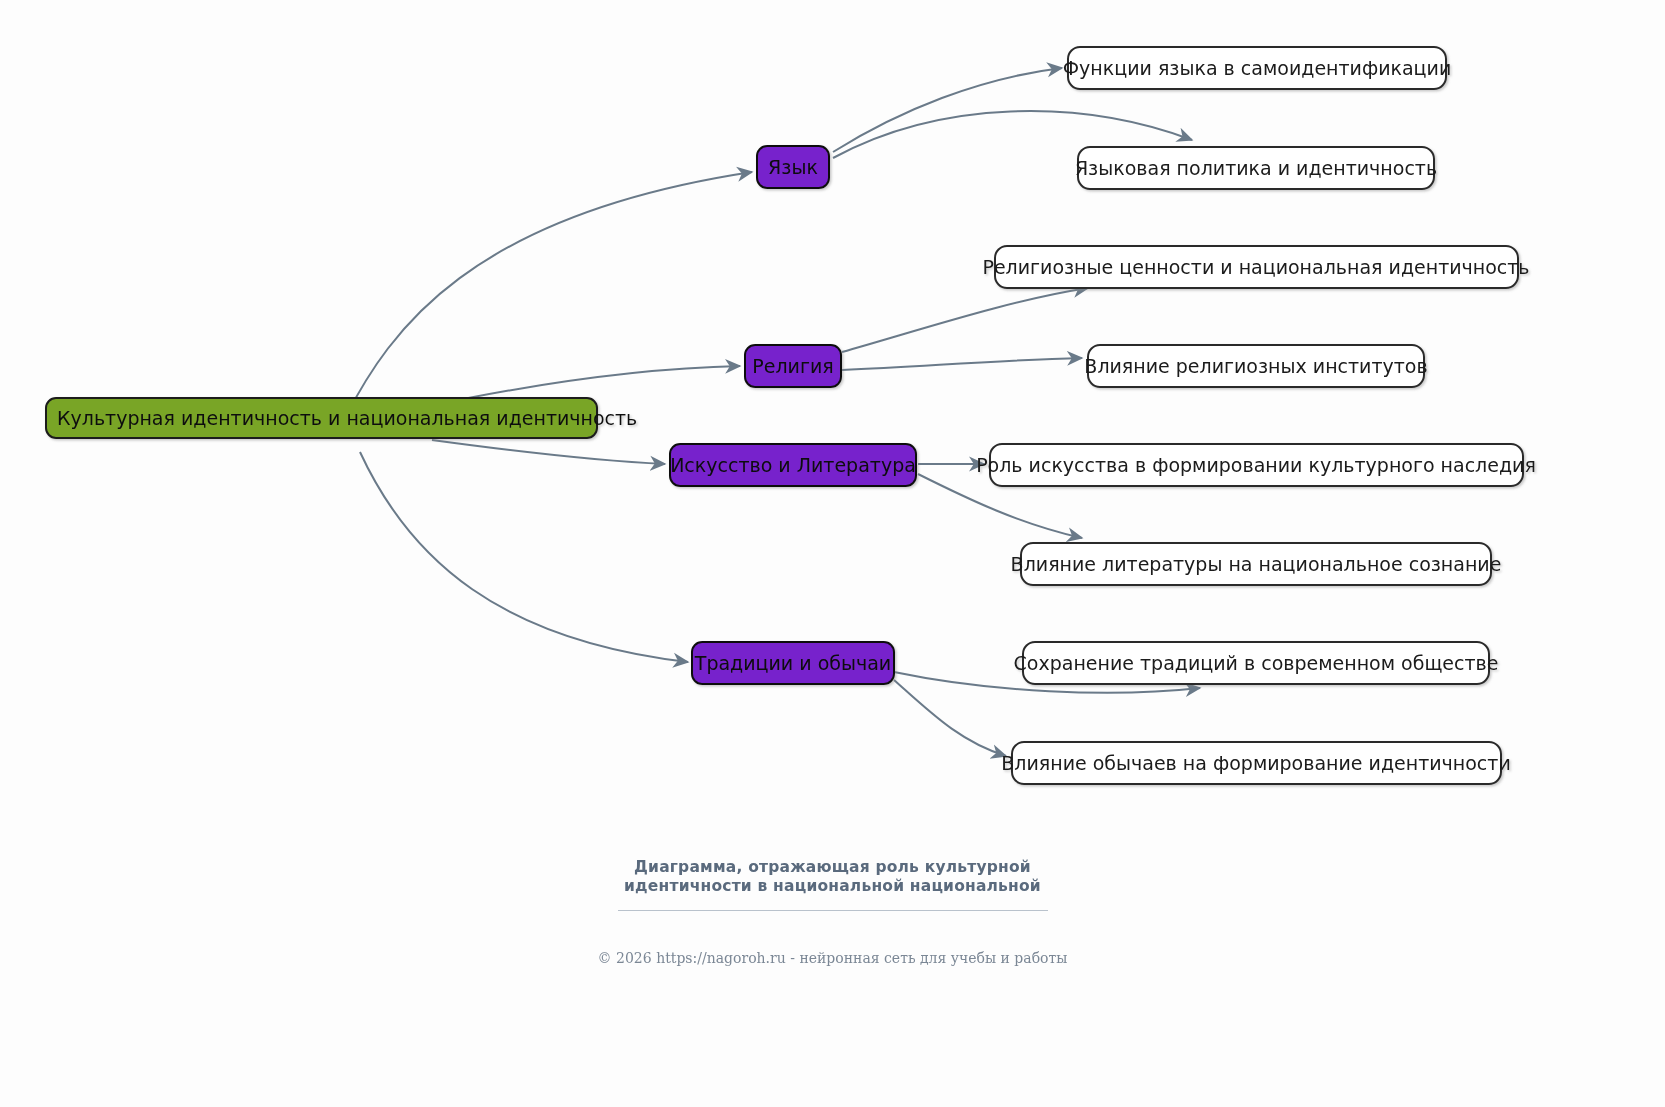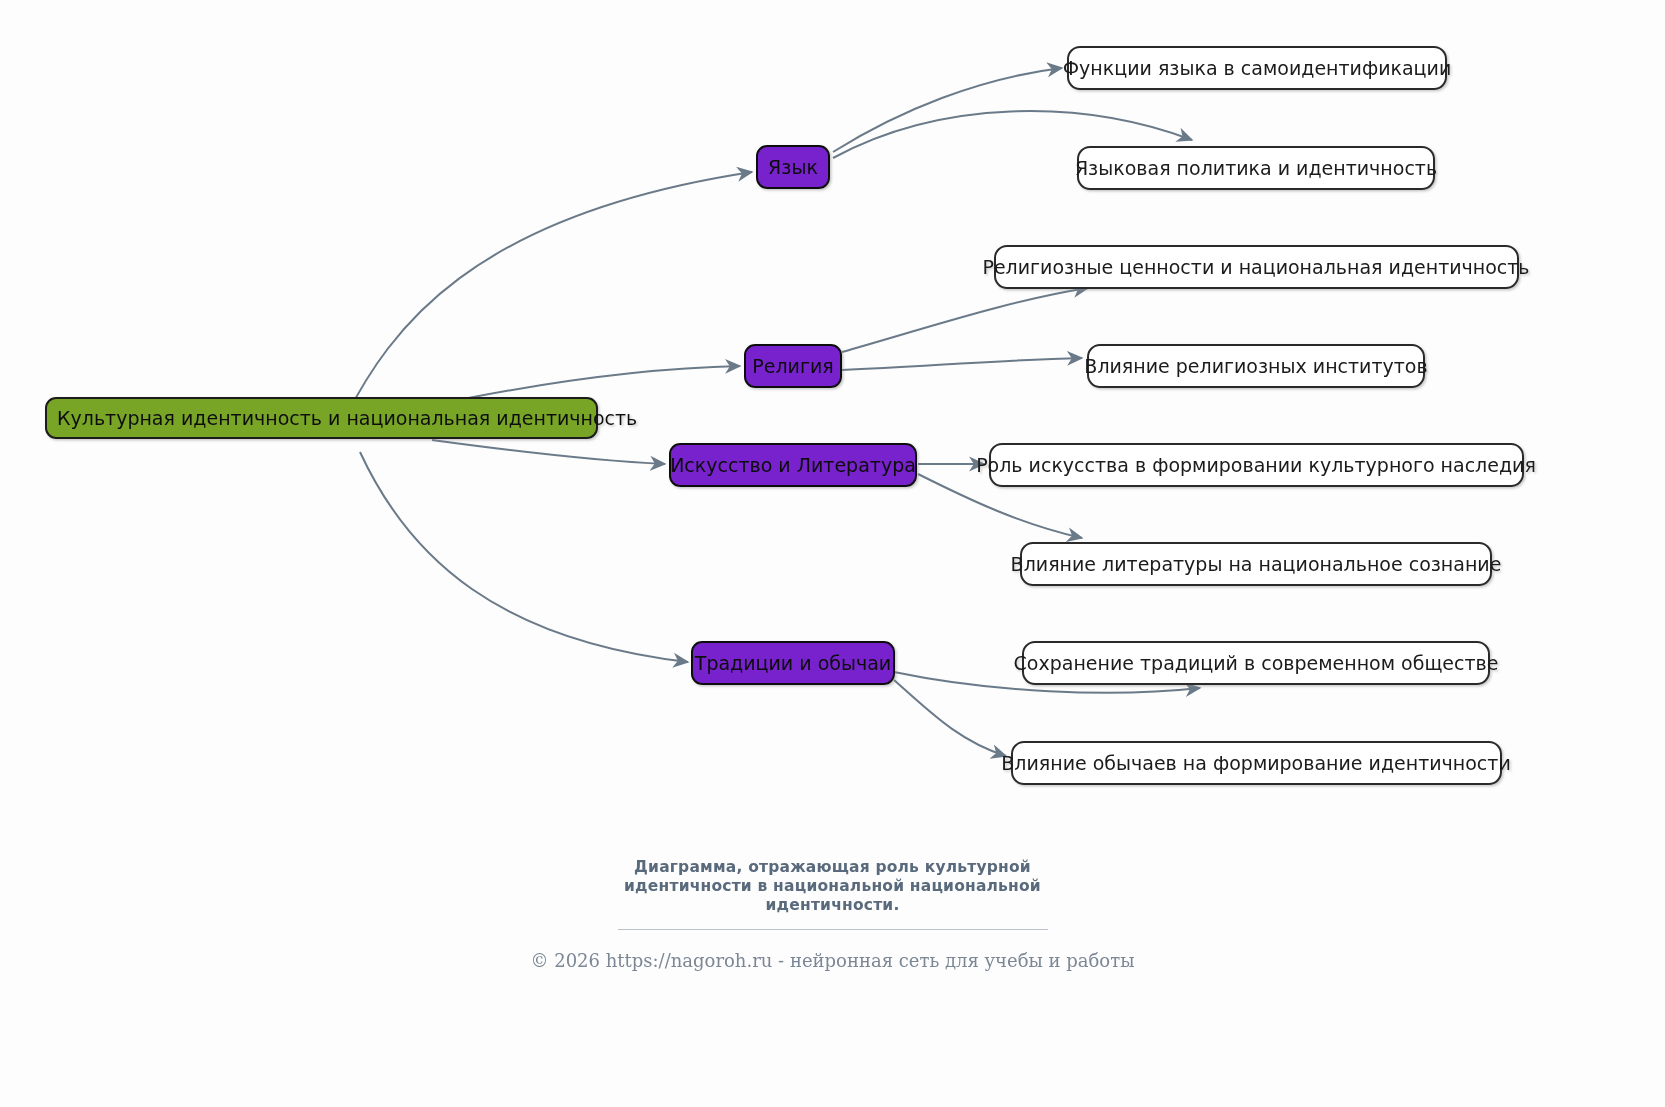--- a/index.html
+++ b/index.html
@@ -70,21 +70,21 @@
     background: #b9c2cc;
     margin: 14px auto 0 auto;
   }
   .copyright {
     position: absolute;
     left: 0;
     top: 950px;
     width: 1665px;
     text-align: center;
     font-family: "DejaVu Serif", serif;
-    font-size: 18px;
+    font-size: 14px;
     color: #7b8795;
   }
 </style>
 </head>
 <body>
 
 <div id="canvas">
 
   <svg class="diagram" viewBox="0 0 1665 1107">
     <defs>
@@ -186,20 +186,19 @@
     <g filter="url(#nshadow)">
       <rect x="1012" y="742" width="489" height="42" rx="12" ry="12" fill="#ffffff" stroke="#2b2b2b" stroke-width="2"></rect>
       <text class="node-label leaf" x="1256" y="764" text-anchor="middle">Влияние обычаев на формирование идентичности</text>
     </g>
   </svg>
 
   <div class="caption-block">
     <div class="caption-text">
       <div>Диаграмма, отражающая роль культурной</div>
       <div>идентичности в национальной национальной</div>
-      <div>идентичности.</div>
     </div>
     <div class="caption-rule"></div>
   </div>
 
   <div class="copyright">© 2026 https://nagoroh.ru - нейронная сеть для учебы и работы</div>
 
 </div>
 
 </body></html>

